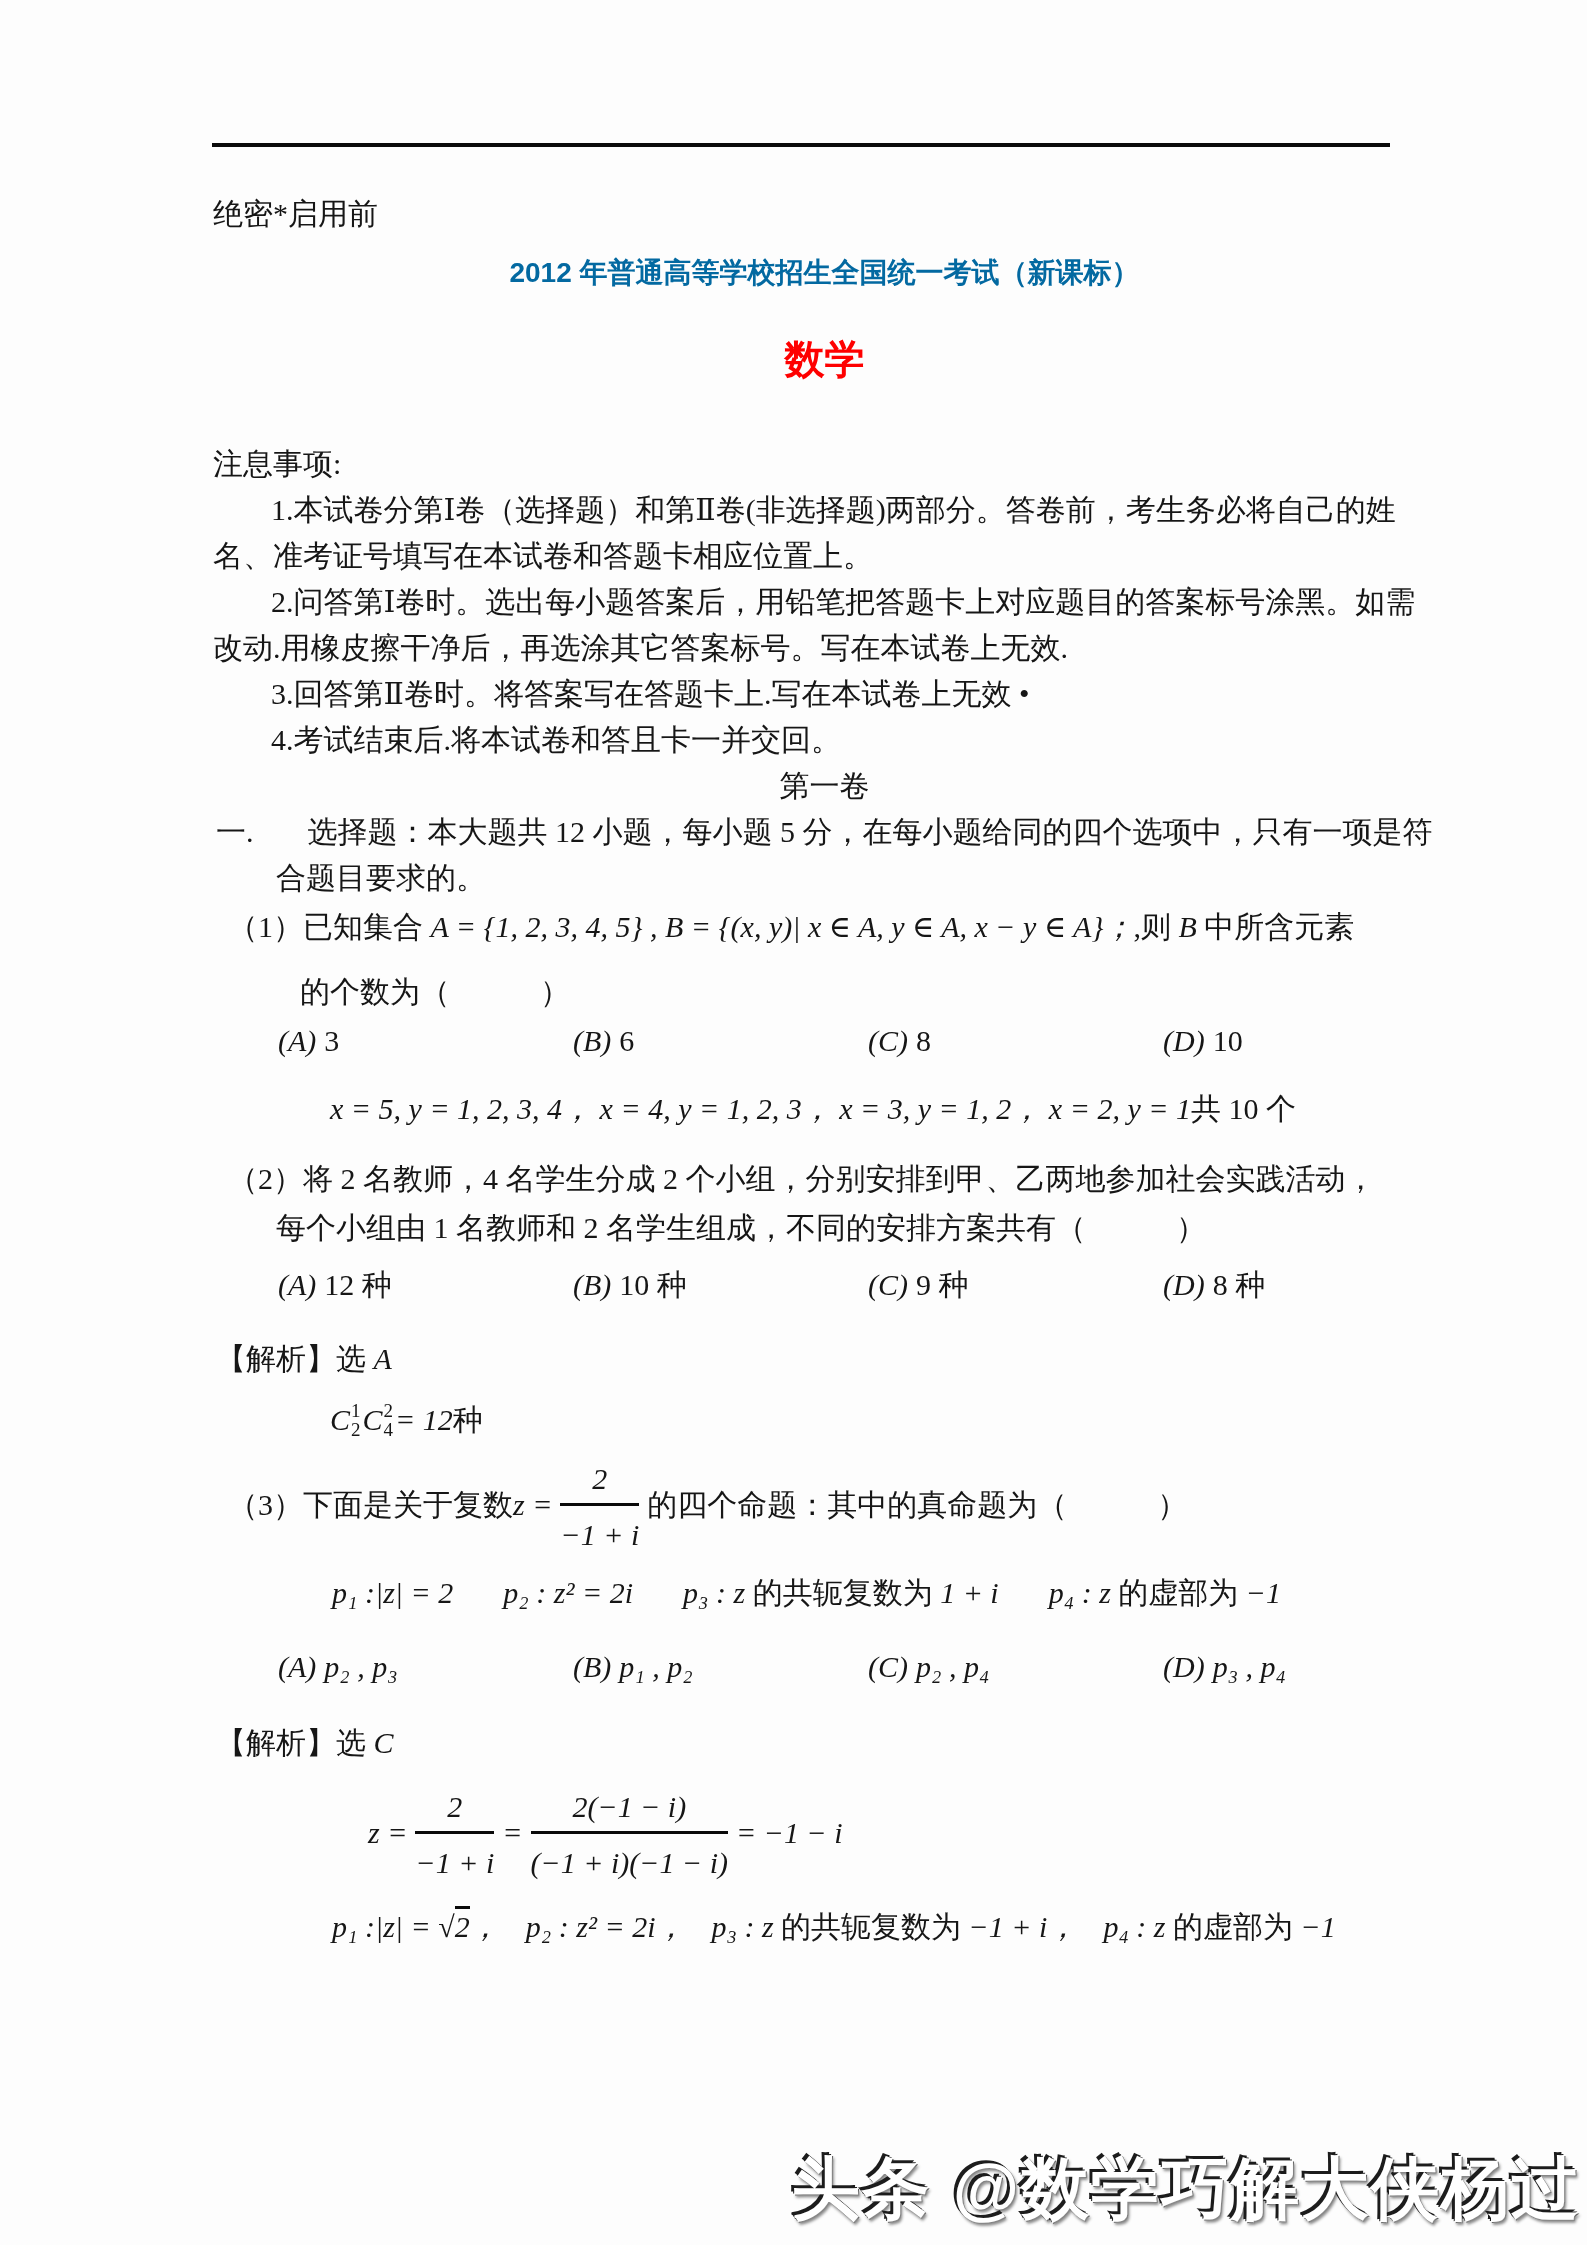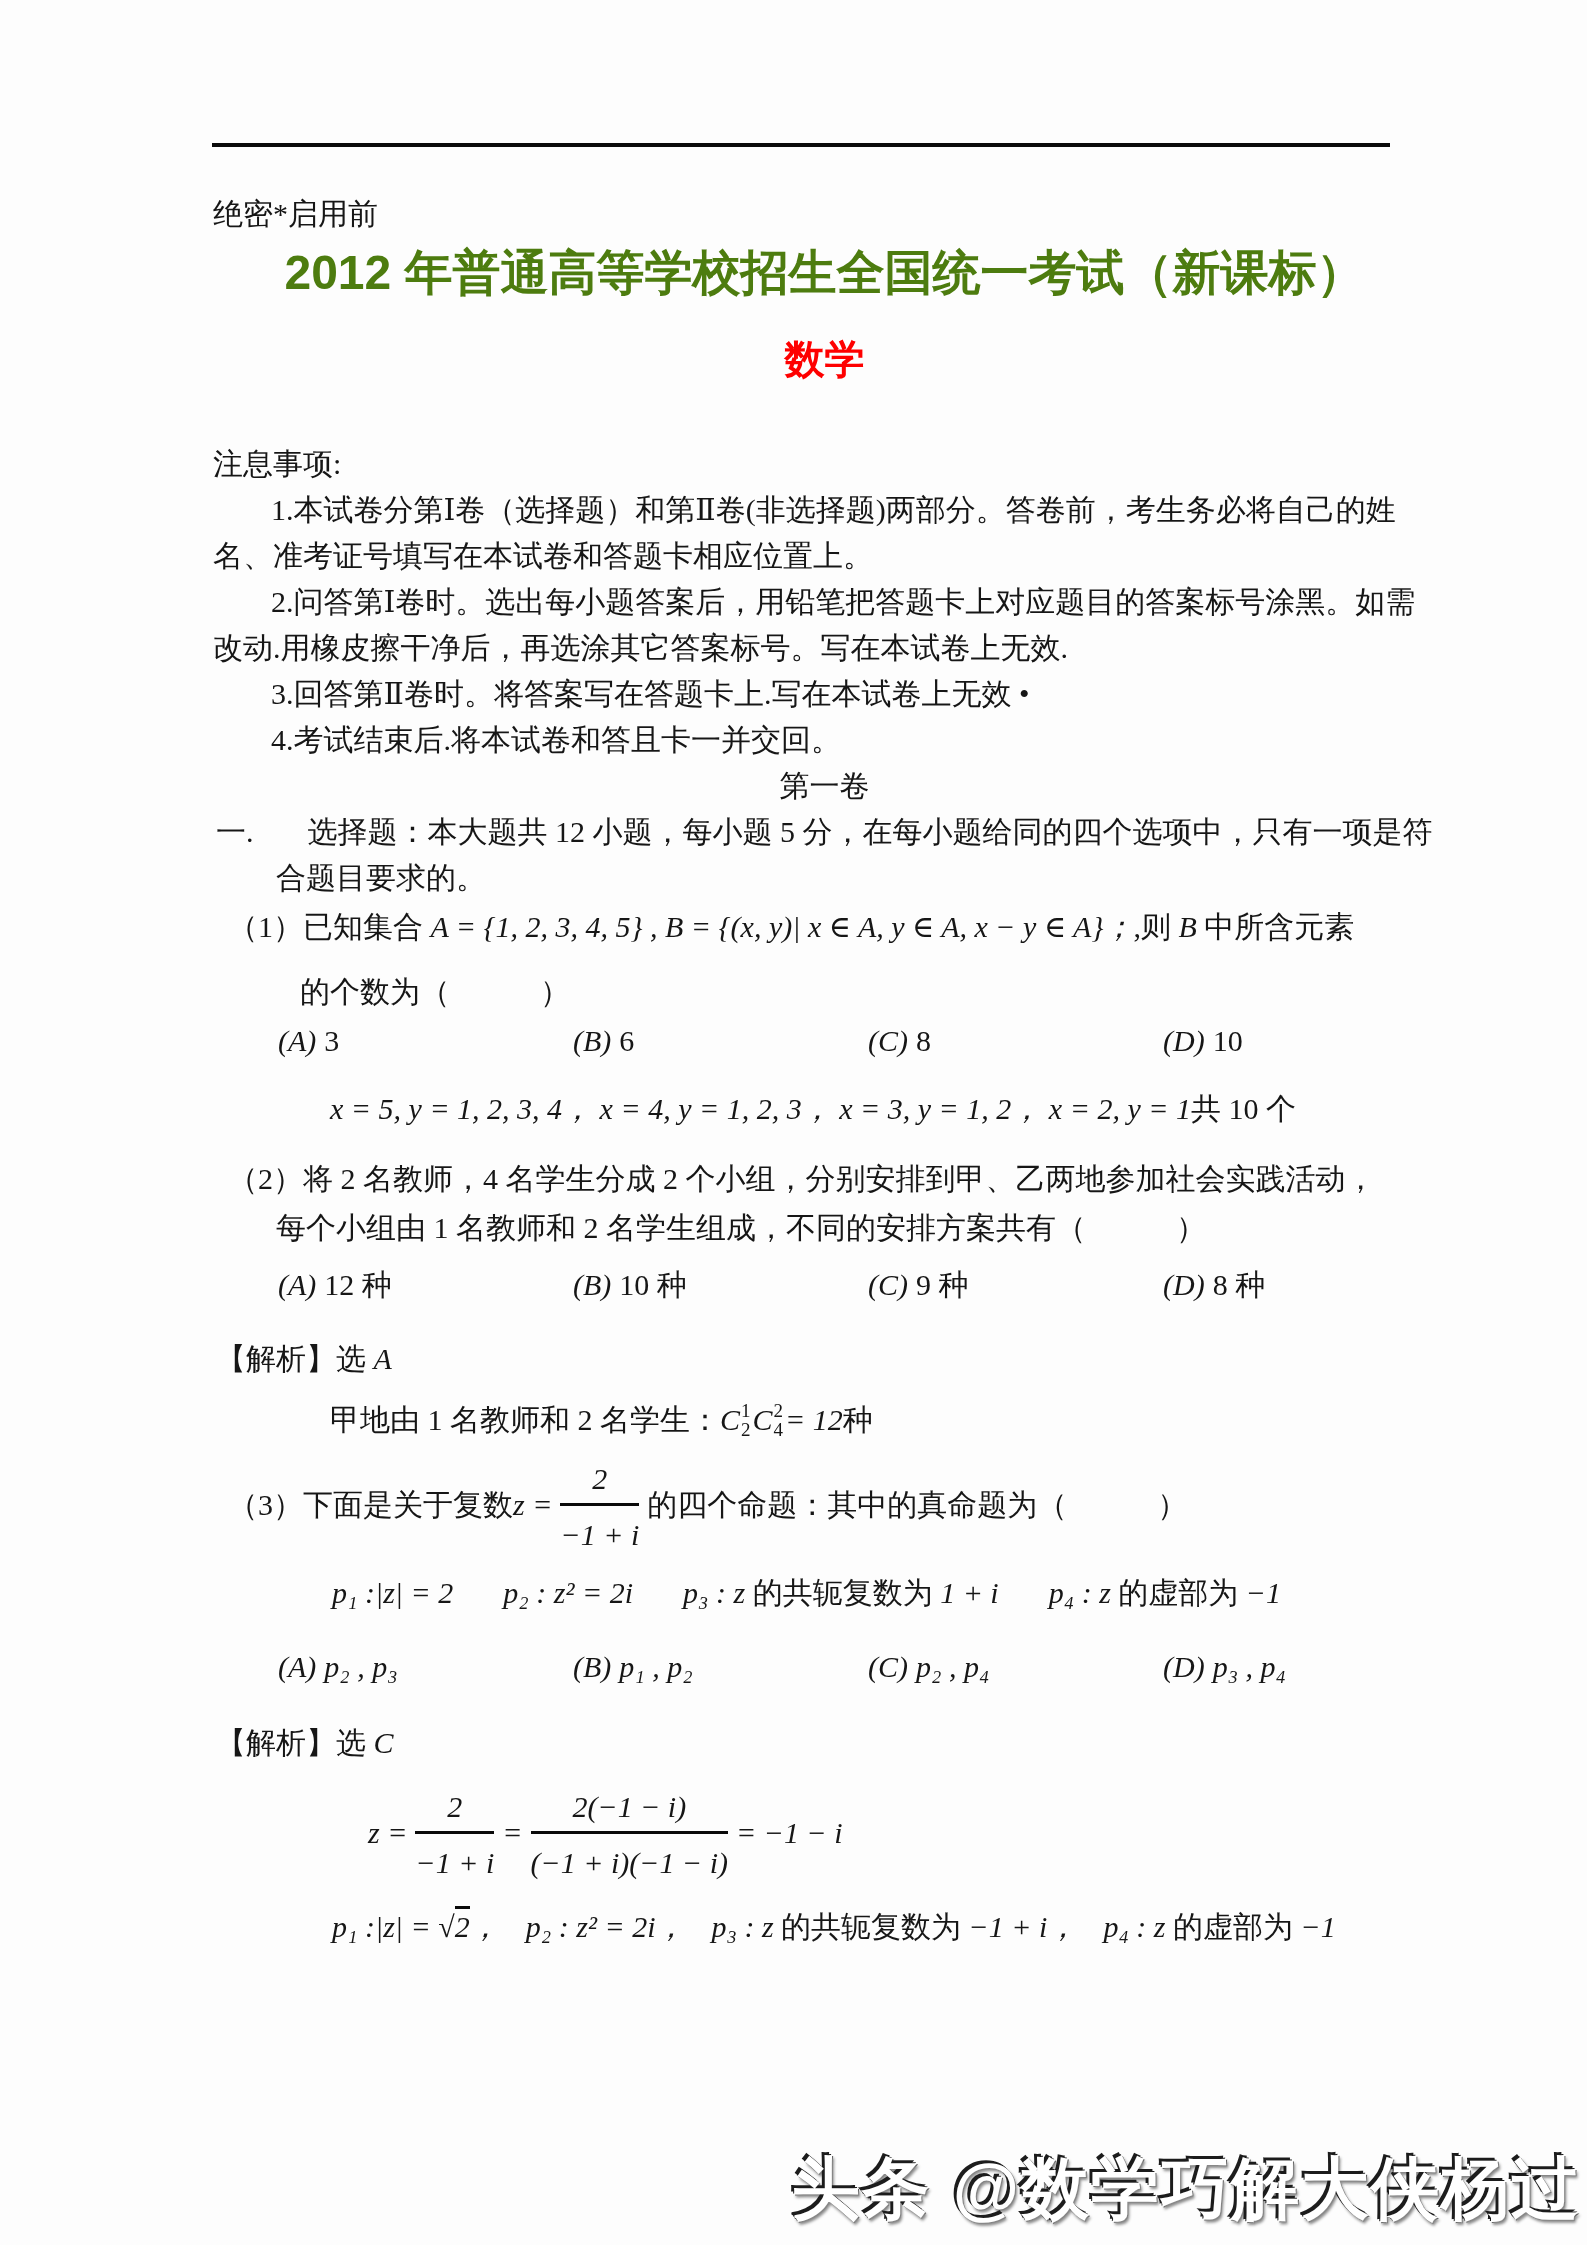--- a/index.html
+++ b/index.html
@@ -11,21 +11,21 @@
     overflow:hidden;
     font-family:"Liberation Serif","DejaVu Serif",serif;
     font-size:30px;
     color:#161616;
   }
   .rule{margin:143px 0 0 212px;width:1178px;border-top:4px solid #0a0a0a;height:0;}
   .classification{margin:46px 0 0 213px;line-height:42px;}
   .title{
     margin:10px 150px 0 212px;text-align:center;
     font-family:"Liberation Sans","DejaVu Sans",sans-serif;
-    font-weight:bold;font-size:48px;line-height:56px;color:#4d7c0f;
+    font-weight:bold;font-size:28px;line-height:56px;color:#0369a1;
   }
   .subject{
     margin:30px 150px 0 212px;text-align:center;
     font-family:"Liberation Sans","DejaVu Sans",sans-serif;
     font-weight:bold;font-size:40px;line-height:56px;color:#fe0000;
   }
   .notes-head{margin:54px 0 0 213px;line-height:46px;}
   .note{margin:0 148px 0 213px;text-indent:58px;line-height:46px;}
   .volume{margin:0 150px 0 212px;text-align:center;line-height:46px;}
   .intro{margin:0 150px 0 216px;padding-left:60px;text-indent:-60px;line-height:46px;}
@@ -111,21 +111,20 @@
     <div class="opt"><span class="olabel">(A)</span><span>12 种</span></div>
     <div class="opt"><span class="olabel">(B)</span><span>10 种</span></div>
     <div class="opt"><span class="olabel">(C)</span><span>9 种</span></div>
     <div class="opt"><span class="olabel">(D)</span><span>8 种</span></div>
   </div>
 
   <div class="jiexi mt22">
     <span>【解析】选 </span><span class="m">A</span>
   </div>
   <div class="work2 mt6">
-    <span>甲地由 1 名教师和 2 名学生：  </span>
       <span class="m">C</span>
       <span class="cs">
         <span>1</span>
         <span>2</span>
       </span>
       <span class="m">C</span>
       <span class="cs">
         <span>2</span>
         <span>4</span>
       </span>

